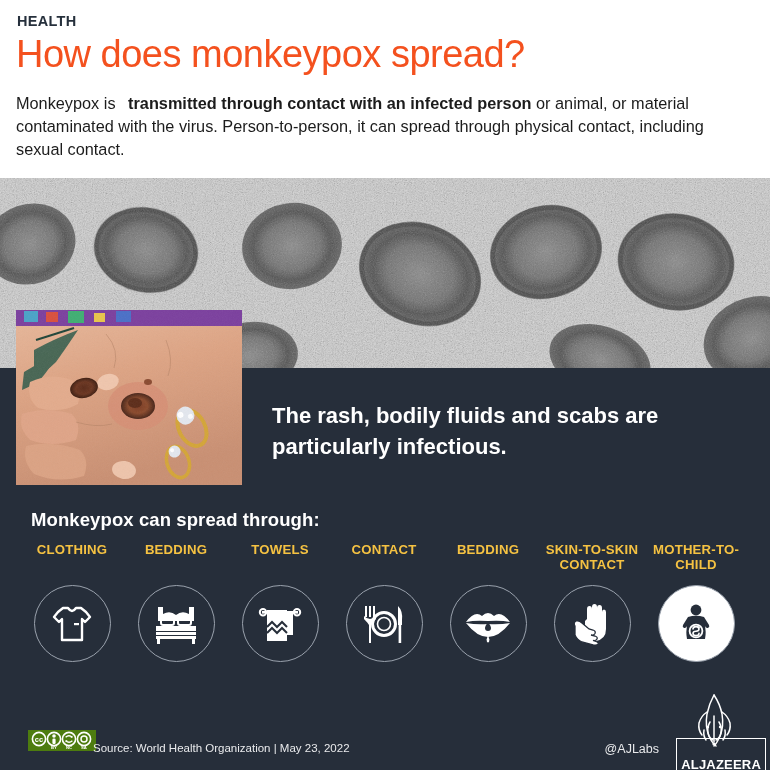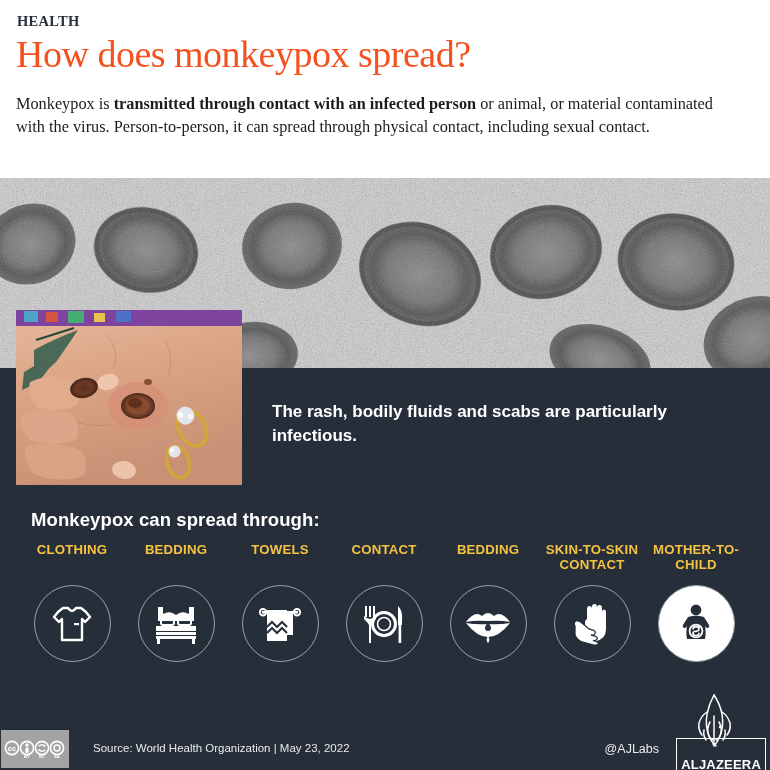--- a/index.html
+++ b/index.html
@@ -5,36 +5,36 @@
   * { margin:0; padding:0; box-sizing:border-box; }
   html, body { width:770px; height:770px; }
   body {
     font-family: "Liberation Sans", sans-serif;
     background:#ffffff;
     position:relative;
     overflow:hidden;
   }
 
   
-  .header { position:absolute; left:0; top:0; width:770px; height:178px; background:#ffffff;font-family:Liberation Serif, serif; }
+  .header { position:absolute; left:0; top:0; width:770px; height:178px; background:#ffffff; }
   .kicker {
     position:absolute; left:17px; top:13px;
     font-size:14.5px; font-weight:bold; letter-spacing:0.3px;
     color:#26303c;
   }
   .headline {
     position:absolute; left:16px; top:33px;
     font-size:38px; font-weight:normal; letter-spacing:-0.5px;
     color:#f4511e; line-height:1.12;
   }
   .standfirst {
     position:absolute; left:16px; top:92px; width:724px;
     font-size:16.3px; line-height:1.42; color:#1c1c1c;
   }
-  .standfirst b { font-weight:bold; }
+  .standfirst b { font-weight:bold;margin-left:8px; }
 
   
   .micro {
     position:absolute; left:0; top:178px; width:770px; height:190px;
     overflow:hidden; background:#cfcfcf;
   }
   .micro-svg { display:block; width:770px; height:190px; }
 
   
   .dark-panel {
@@ -45,21 +45,21 @@
   
   .rash-photo {
     position:absolute; left:16px; top:310px; width:226px; height:175px;
     overflow:hidden; background:#d6a389;
   }
   .rash-svg { display:block; width:226px; height:175px; }
 
   
   .caption {
     position:absolute; left:272px; top:400px; width:420px;
-    color:#ffffff; font-size:17px; font-weight:bold; line-height:1.42;
+    color:#ffffff; font-size:22px; font-weight:bold; line-height:1.42;
   }
 
   
   .spread-title {
     position:absolute; left:31px; top:509px;
     color:#ffffff; font-size:18.5px; font-weight:bold; letter-spacing:0.1px;
   }
 
   .routes { position:absolute; left:0; top:542px; width:638px; height:130px; }
   .route {
@@ -74,22 +74,22 @@
     border:1.3px solid #9aa2ad;
     margin:13px auto 0 auto;
     display:flex; align-items:center; justify-content:center;
   }
   .route-circle.filled { background:#ffffff; border-color:#9aa2ad; }
   .route-circle svg { display:block; }
 
   
   .footer { position:absolute; left:0; top:700px; width:770px; height:70px; }
   .cc-badge {
-    position:absolute; left:1px; top:30px;
-    width:68px; height:38px; background:#a3a3a3;
+    position:absolute; left:28px; top:30px;
+    width:68px; height:21px; background:#4d7c0f;
     display:flex; align-items:center; justify-content:center;
   }
   .source-text {
     position:absolute; left:93px; top:42px;
     color:#e9eaec; font-size:11.5px;
   }
   .aj-handle {
     position:absolute; right:111px; top:42px;
     color:#e9eaec; font-size:12.5px;
   }

